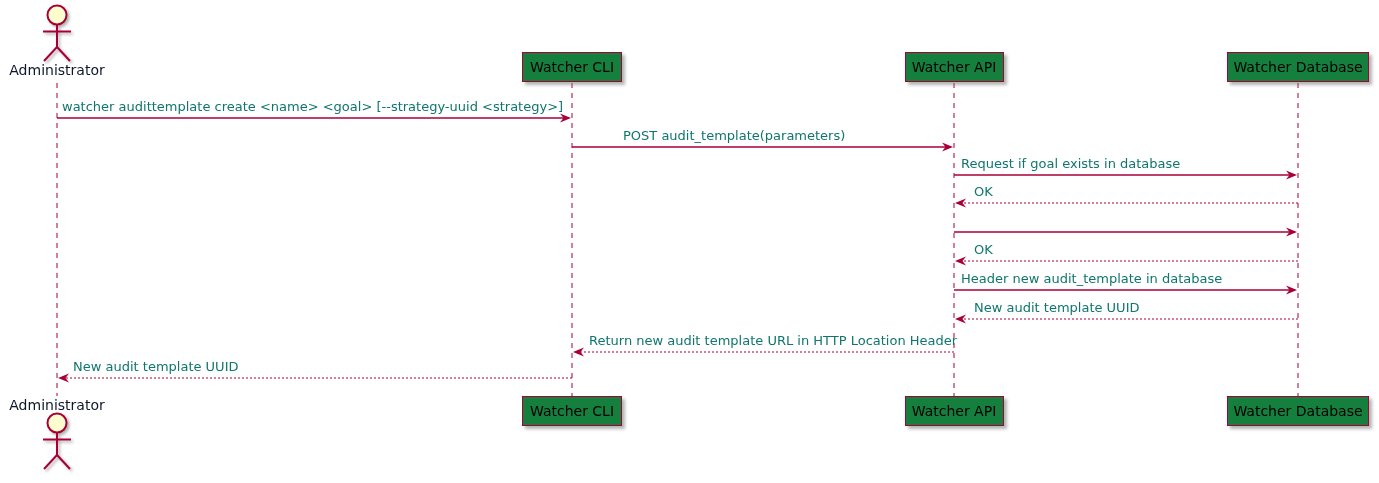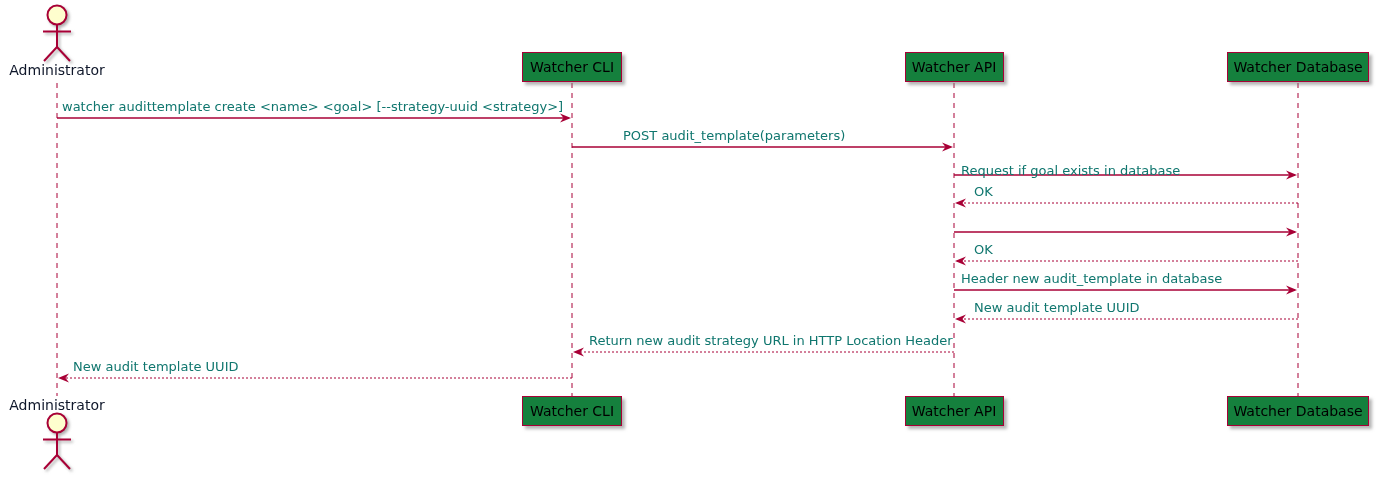--- a/index.html
+++ b/index.html
@@ -78,26 +78,26 @@
       <g class="figure">
         <circle cx="57" cy="423" r="9.5" fill="#FEFECE" stroke="#A80036" stroke-width="2"></circle>
         <line x1="57" y1="432.5" x2="57" y2="455" stroke="#A80036" stroke-width="2"></line>
         <line x1="43" y1="439.5" x2="71" y2="439.5" stroke="#A80036" stroke-width="2"></line>
         <line x1="57" y1="455" x2="44" y2="469" stroke="#A80036" stroke-width="2"></line>
         <line x1="57" y1="455" x2="70" y2="469" stroke="#A80036" stroke-width="2"></line>
       </g>
     </svg>
     <div class="msg-label" style="left: 62px; top: 99px;">watcher audittemplate create &lt;name&gt; &lt;goal&gt; [--strategy-uuid &lt;strategy&gt;]</div>
     <div class="msg-label" style="left: 579px; top: 128px; margin-left: 44px;">POST audit_template(parameters)</div>
-    <div class="msg-label" style="left: 961px; top: 163px;">Request if goal exists in database</div>
+    <div class="msg-label" style="left: 961px; top: 156px;">Request if goal exists in database</div>
     <div class="msg-label" style="left: 974px; top: 184px;">OK</div>
     <div class="msg-label" style="left: 974px; top: 242px;">OK</div>
     <div class="msg-label" style="left: 961px; top: 271px;">Header new audit_template in database</div>
     <div class="msg-label" style="left: 974px; top: 300px;">New audit template UUID</div>
-    <div class="msg-label" style="left: 589px; top: 333px;">Return new audit strategy URL in HTTP Location Header</div>
+    <div class="msg-label" style="left: 589px; top: 333px;">Return new audit template URL in HTTP Location Header</div>
     <div class="msg-label" style="left: 73px; top: 359px;">New audit template UUID</div>
     <div class="actor-label" style="left: 57px; top: 63px;">Administrator</div>
     <div class="actor-label" style="left: 57px; top: 398px;">Administrator</div>
     <div class="pbox" style="left: 522px; top: 52px; width: 100px;">Watcher CLI</div>
     <div class="pbox" style="left: 522px; top: 396px; width: 100px;">Watcher CLI</div>
     <div class="pbox" style="left: 904.5px; top: 52px; width: 99px;">Watcher API</div>
     <div class="pbox" style="left: 904.5px; top: 396px; width: 99px;">Watcher API</div>
     <div class="pbox" style="left: 1227px; top: 52px; width: 142px;">Watcher Database</div>
     <div class="pbox" style="left: 1227px; top: 396px; width: 142px;">Watcher Database</div>
   </div>

